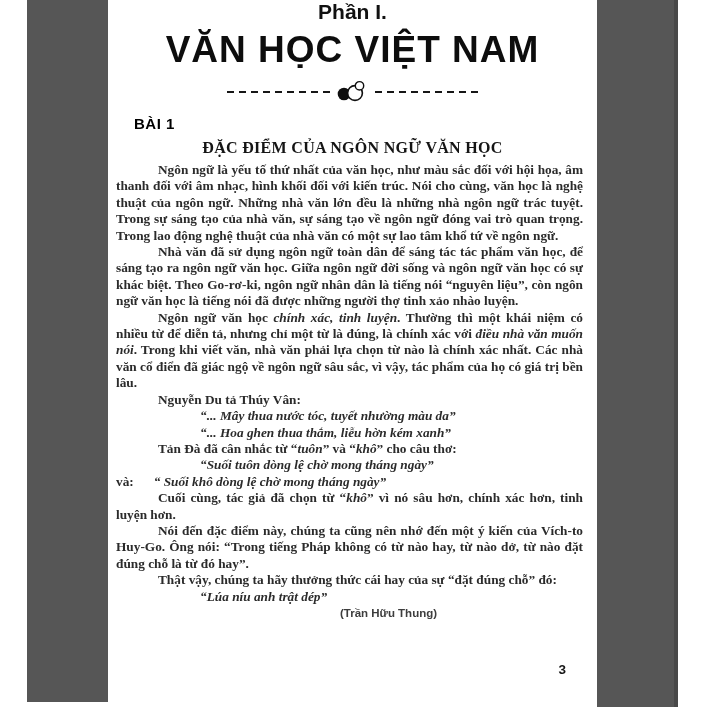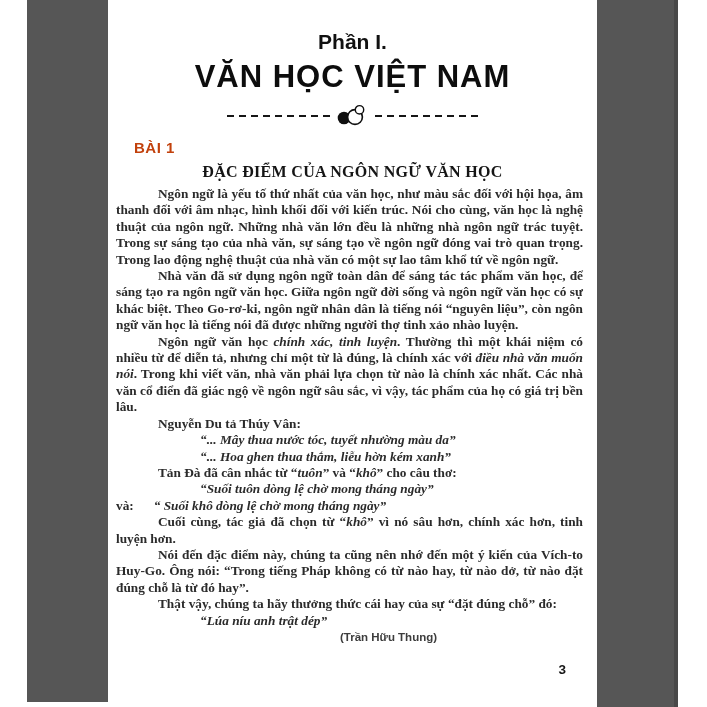--- a/index.html
+++ b/index.html
@@ -16,42 +16,42 @@
     font-family:"Liberation Serif", serif;
   }
   .backdrop{position:absolute;top:0;background:var(--backdrop);}
   .backdrop.left{left:27px;width:81px;height:702px;}
   .backdrop.right{left:597px;width:77px;height:707px;border-right:4px solid var(--backdrop-edge);}
   .page{
     position:absolute;left:108px;top:0;width:489px;height:707px;
     background:var(--page);color:var(--ink);
   }
   .part-label{
-    margin-top:30px;text-align:center;
+    text-align:center;
     font-family:"Liberation Sans", sans-serif;font-weight:bold;font-size:21px;
     color:var(--ink);
   }
   .part-title{
     margin-top:5px;text-align:center;
-    font-family:"Liberation Sans", sans-serif;font-weight:bold;font-size:31px;
+    font-family:"Liberation Sans", sans-serif;font-weight:bold;font-size:37px;
     letter-spacing:1px;color:#0d0d0d;
   }
   .divider{
     margin-top:9px;height:24px;
     display:flex;align-items:center;justify-content:center;
   }
   .divider .dash{
     width:104px;height:2px;
     background:repeating-linear-gradient(90deg,#161616 0 7px,transparent 7px 12px);
   }
   .divider .orn{margin:0 2px;display:block;}
   .lesson-label{
     margin:11px 0 0 26px;
     font-family:"Liberation Sans", sans-serif;font-weight:bold;font-size:15px;
-    letter-spacing:0.5px;color:#c2410c;
+    letter-spacing:0.5px;color:#000000;
   }
   .lesson-title{
     margin-top:7px;text-align:center;
     font-weight:bold;font-size:16px;letter-spacing:0.3px;color:#151515;
   }
   .content{
     margin:5px 14px 8px 8px;
     font-size:13.3px;line-height:16.4px;color:var(--body-ink);font-weight:bold;
   }
   .content p{margin:0;}

